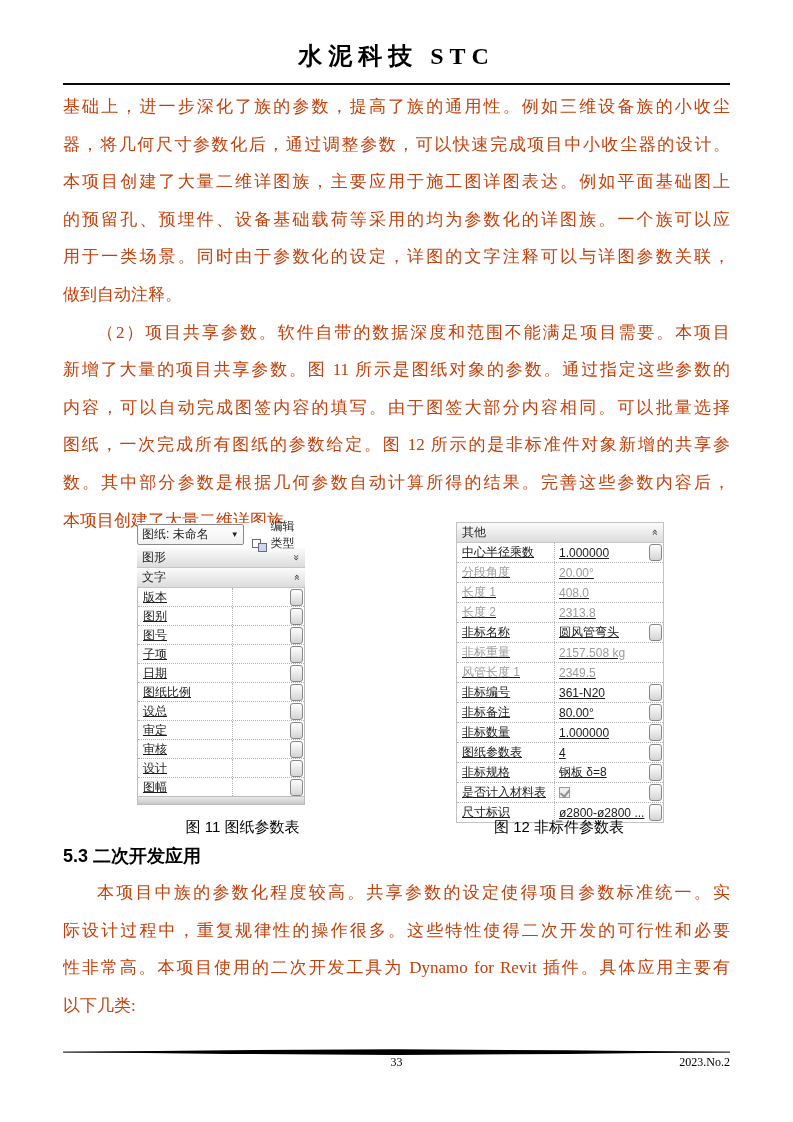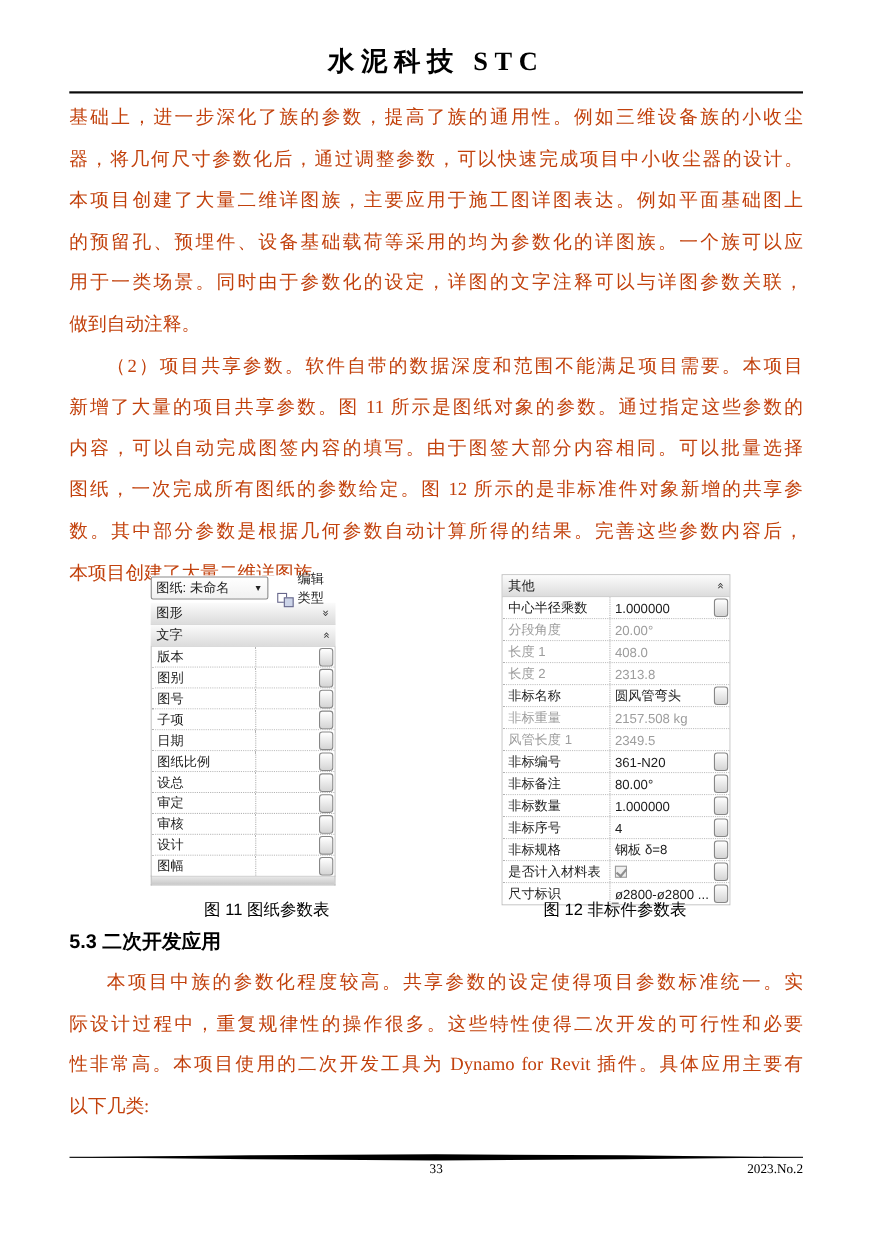--- a/index.html
+++ b/index.html
@@ -44,21 +44,21 @@
 
   .sectionrow{display:flex;justify-content:space-between;align-items:center;height:19px;
               padding:0 5px;background:linear-gradient(180deg,#fbfbfb,#dcdcdc);
               border-bottom:1px solid #c6c6c6;color:#1d1d1d;}
   .chev{font-size:11px;color:#3a3a3a;line-height:1;display:inline-block;font-family:"DejaVu Sans",sans-serif;}
   .chev.up{transform:rotate(-90deg);}
   .chev.down{transform:rotate(90deg);}
 
   .pgrid{border:1px solid #bdbdbd;border-top:none;}
   .panel-right .pgrid{border:none;}
-  .prow{display:flex;align-items:center;height:18px;border-bottom:1px dotted #b3b3b3;background:#fff;}
+  .prow{display:flex;align-items:center;height:18px;border-bottom:1px dotted #b3b3b3;background:#fff;text-decoration:underline;}
   .panel-right .prow{height:19px;}
   .prow:last-child{border-bottom:none;}
   .plabel{align-self:stretch;display:flex;align-items:center;padding-left:5px;
           border-right:1px dotted #b3b3b3;white-space:nowrap;overflow:hidden;flex:none;}
   .panel-left .plabel{width:89px;}
   .panel-right .plabel{width:92px;}
   .pvalue{flex:1;padding-left:4px;white-space:nowrap;overflow:hidden;}
   .pbtn{visibility:hidden;width:11px;height:15px;border:1px solid #878787;border-radius:3px;
         background:linear-gradient(180deg,#ffffff,#d4d4d4);margin:0 1px;flex:none;}
   .prow.button .pbtn{visibility:visible;}
@@ -260,21 +260,21 @@
         <span class="pvalue">80.00°</span>
         <span class="pbtn"></span>
       </div>
         <div class="prow button">
         <span class="plabel">非标数量</span>
 
         <span class="pvalue">1.000000</span>
         <span class="pbtn"></span>
       </div>
         <div class="prow button">
-        <span class="plabel">非标序号</span>
+        <span class="plabel">图纸参数表</span>
 
         <span class="pvalue">4</span>
         <span class="pbtn"></span>
       </div>
         <div class="prow button">
         <span class="plabel">非标规格</span>
 
         <span class="pvalue">钢板 δ=8</span>
         <span class="pbtn"></span>
       </div>

